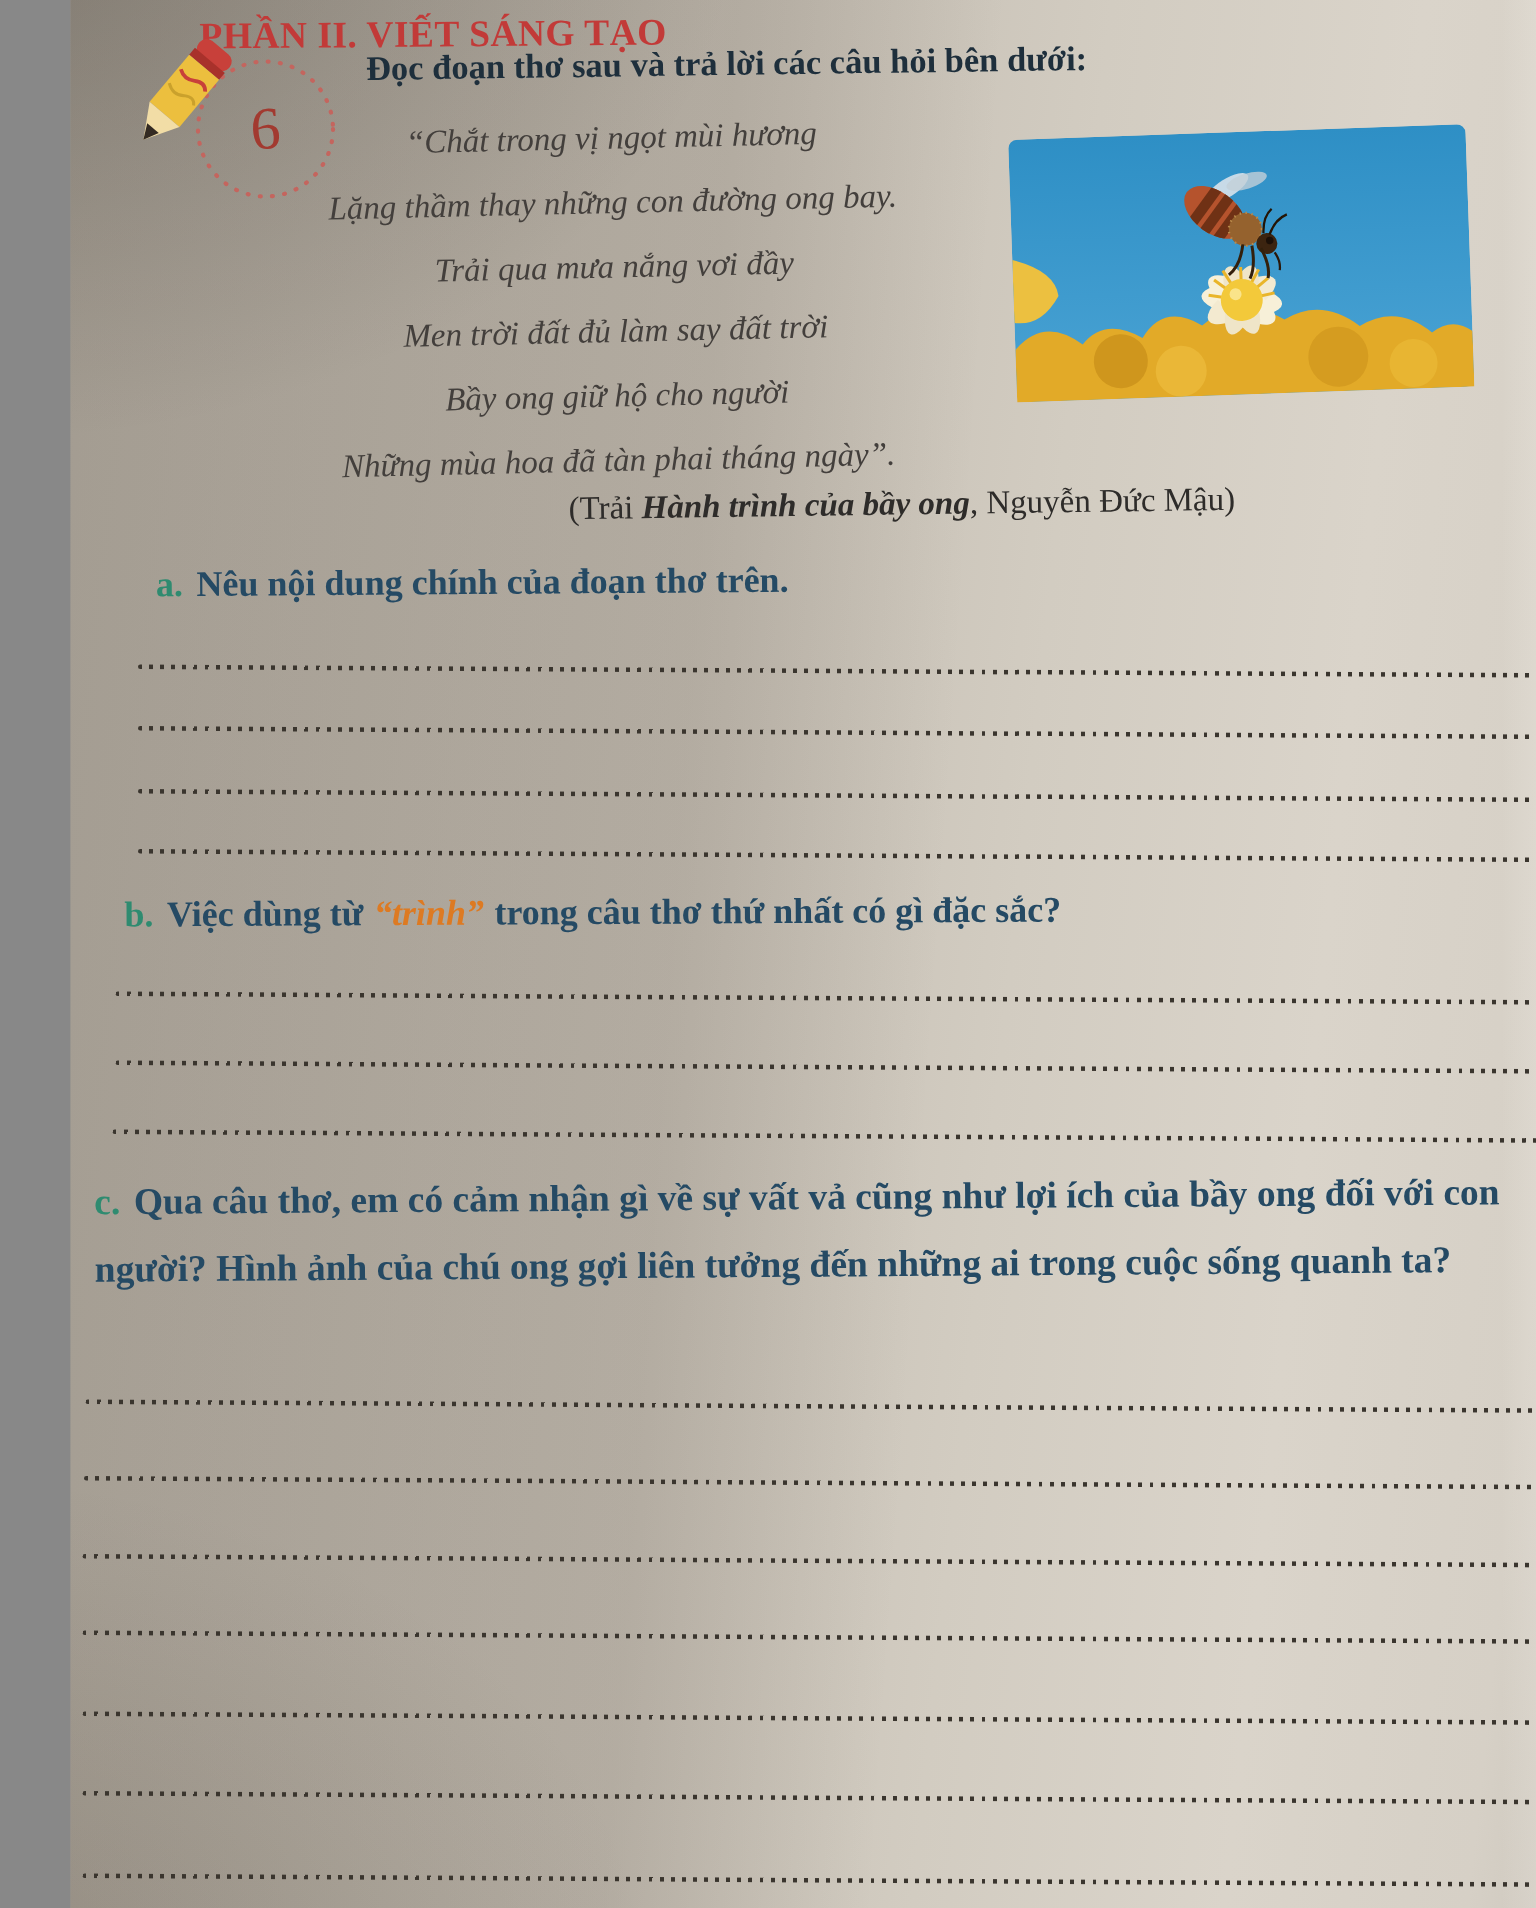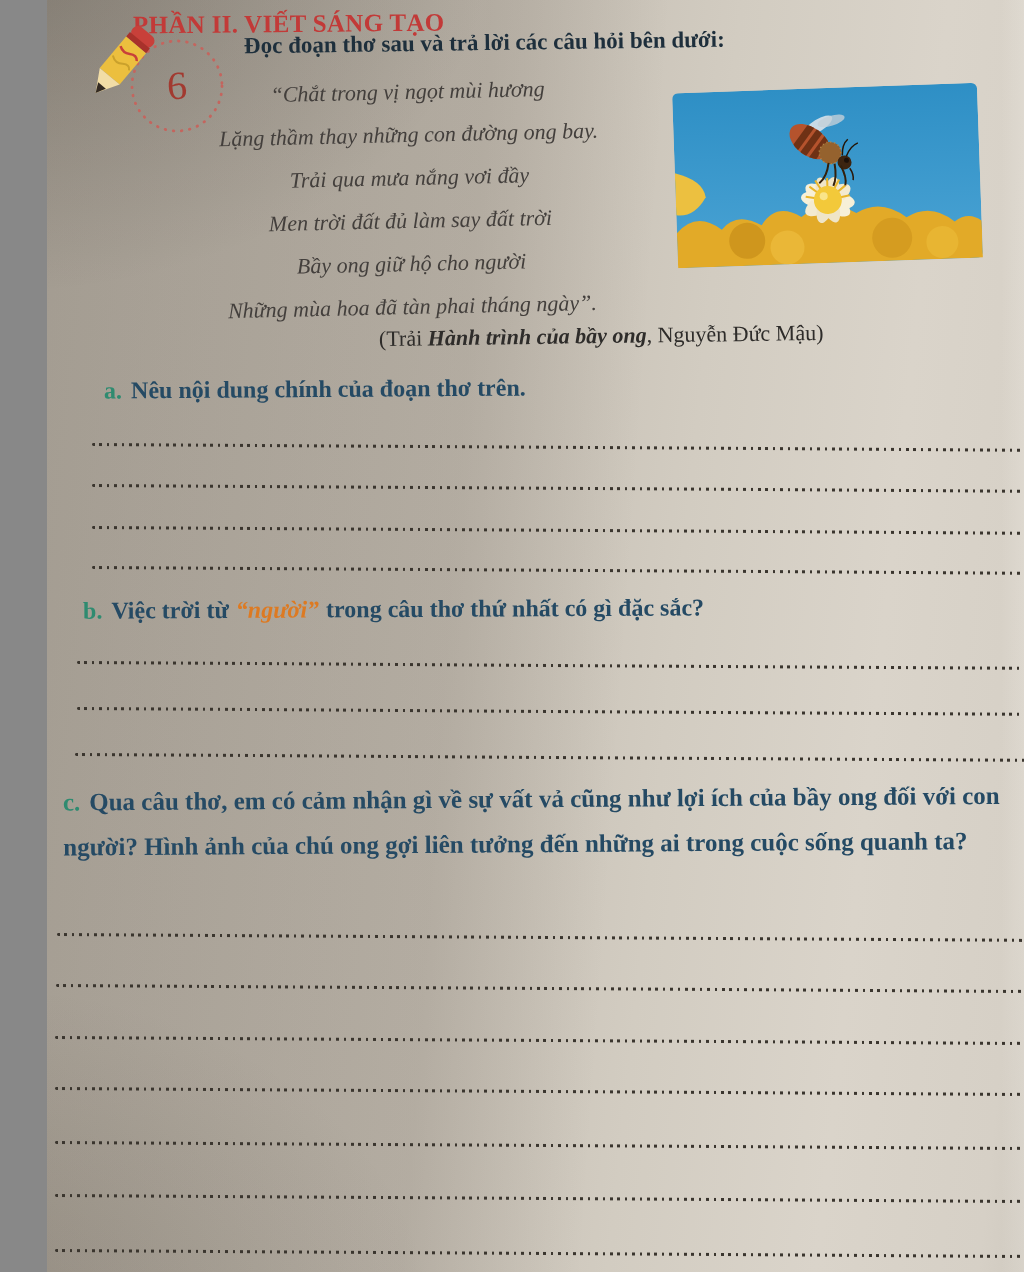--- a/index.html
+++ b/index.html
@@ -133,21 +133,21 @@
   </svg>
 
   <div class="abs attribution"><span>(Trải </span><span class="work">Hành trình của bầy ong</span><span>, Nguyễn Đức Mậu)</span></div>
 
   <div class="abs question q-a"><span class="q-label">a.</span><span>Nêu nội dung chính của đoạn thơ trên.</span></div>
   <div class="dots" style="left:45px;top:443px;width:933px;"></div>
   <div class="dots" style="left:45px;top:484px;width:935px;"></div>
   <div class="dots" style="left:45px;top:526px;width:938px;"></div>
   <div class="dots" style="left:45px;top:566px;width:940px;"></div>
 
-  <div class="abs question q-b"><span class="q-label">b.</span><span>Việc trời từ</span><span class="q-hl">“người”</span><span>trong câu thơ thứ nhất có gì đặc sắc?</span></div>
+  <div class="abs question q-b"><span class="q-label">b.</span><span>Việc dùng từ</span><span class="q-hl">“trình”</span><span>trong câu thơ thứ nhất có gì đặc sắc?</span></div>
   <div class="dots" style="left:30px;top:661px;width:952px;"></div>
   <div class="dots" style="left:30px;top:707px;width:955px;"></div>
   <div class="dots" style="left:28px;top:753px;width:960px;"></div>
 
   <div class="abs question q-c"><span class="q-label">c.</span><span>Qua câu thơ, em có cảm nhận gì về sự vất vả cũng như lợi ích của bầy ong đối với con người? Hình ảnh của chú ong gợi liên tưởng đến những ai trong cuộc sống quanh ta?</span></div>
   <div class="dots" style="left:10px;top:933px;width:1002px;"></div>
   <div class="dots" style="left:9px;top:984px;width:1004px;"></div>
   <div class="dots" style="left:8px;top:1036px;width:1005px;"></div>
   <div class="dots" style="left:8px;top:1087px;width:1006px;"></div>
   <div class="dots" style="left:8px;top:1141px;width:1007px;"></div>

